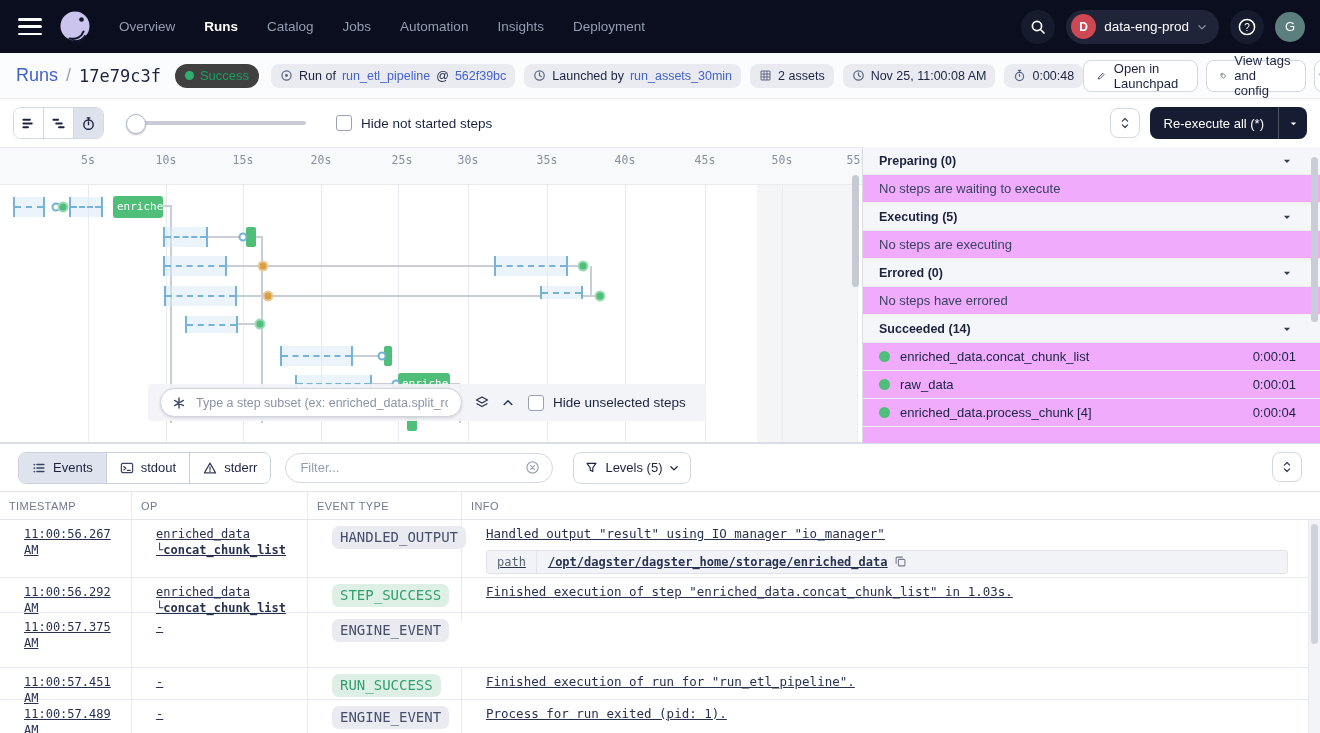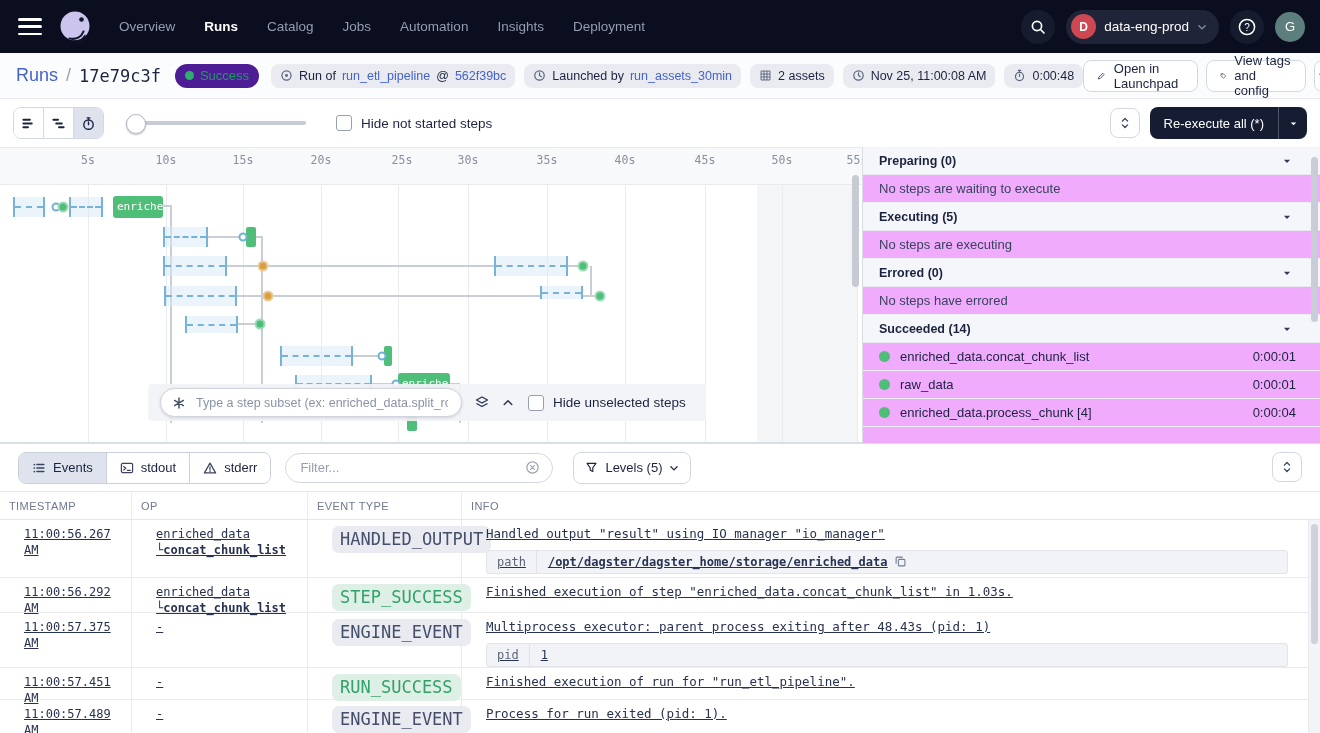--- a/index.html
+++ b/index.html
@@ -22,21 +22,21 @@
   .wsinitial{width:25px;height:25px;border-radius:50%;background:#ce4853;color:#fff;font-size:12px;font-weight:700;display:flex;align-items:center;justify-content:center;}
   .wslabel{color:#fff;font-size:13.5px;}
   .wspill .chev{color:#8a94a8;}
   .avatar{width:30px;height:30px;border-radius:50%;background:#5c7f7d;color:#fff;font-size:13px;display:flex;align-items:center;justify-content:center;cursor:pointer;}
 
   
   .runheader{position:absolute;top:53px;left:0;right:0;height:46px;background:#fbfcfd;border-bottom:1px solid #e8eaef;display:flex;align-items:center;padding:0 16px;box-sizing:border-box;}
   .crumb-root{color:#4462cb;font-size:18px;cursor:pointer;}
   .crumb-sep{color:#9aa2b5;font-size:18px;margin:0 8px;}
   .runid{font-size:17px;color:#1b2340;}
-  .status-badge{margin-left:14px;background:#4c1d95;color:#1a9e5f;font-size:13px;height:24px;border-radius:12px;display:flex;align-items:center;gap:6px;padding:0 10px;}
+  .status-badge{margin-left:14px;background:#404040;color:#1a9e5f;font-size:13px;height:24px;border-radius:12px;display:flex;align-items:center;gap:6px;padding:0 10px;}
   .status-dot{width:9px;height:9px;border-radius:50%;background:#2fae6e;}
   .tags{display:flex;gap:9px;margin-left:12px;}
   .tagpill{height:24px;background:#e9ebf1;border-radius:8px;display:flex;align-items:center;gap:6px;padding:0 9px;font-size:12.5px;color:#1b2340;white-space:nowrap;cursor:default;}
   .tagpill svg{color:#5a657e;flex:0 0 auto;}
   .taglink{color:#4462cb;cursor:pointer;}
   .hdr-buttons{margin-left:auto;display:flex;gap:8px;align-items:center;}
   .btn{height:32px;border:1px solid #d3d8e3;border-radius:8px;background:#fff;display:flex;align-items:center;gap:8px;padding:0 13px;font-size:13px;color:#1b2340;cursor:pointer;box-sizing:border-box;}
   .btn.icononly{width:34px;justify-content:center;padding:0;}
 
   
@@ -104,21 +104,21 @@
   .levels{margin-left:20px;height:30px;border:1px solid #d3d8e3;border-radius:8px;display:flex;align-items:center;gap:7px;padding:0 11px;font-size:13px;color:#1b2340;cursor:pointer;}
   .eexpand{position:absolute;right:18px;top:8px;}
 
   .etable-header{height:29px;display:grid;grid-template-columns:132px 176px 154px 1fr;border-top:1px solid #e3e6ec;border-bottom:1px solid #e3e6ec;box-sizing:border-box;}
   .ehcell{display:flex;align-items:center;padding:0 9px;font-size:11px;letter-spacing:.4px;color:#6f798f;border-right:1px solid #e9ebf0;}
   .ehcell:last-child{border-right:none;}
   .erow{display:grid;grid-template-columns:132px 176px 154px 1fr;border-bottom:1px solid #e9ebf0;box-sizing:border-box;}
   .ecell{padding:6px 24px;border-right:1px solid #e9ebf0;font-family:"DejaVu Sans Mono",monospace;font-size:12px;color:#273150;line-height:1.35;box-sizing:border-box;text-decoration:underline;}
   .ecell:last-child{border-right:none;}
   .opline2{font-weight:700;}
-  .badge{display:inline-block;padding:2px 8px;border-radius:7px;font-size:17px;font-family:"DejaVu Sans Mono",monospace;}
+  .badge{display:inline-block;padding:2px 8px;border-radius:7px;font-size:14px;font-family:"DejaVu Sans Mono",monospace;}
   .badge.neutral{background:#e9ebf1;color:#454f6b;}
   .badge.success{background:#def0e6;color:#31a06a;}
   .infotext{font-size:12.5px;}
   .kvbox{margin-top:7px;height:24px;background:#f2f3f7;border:1px solid #e2e4eb;border-radius:3px;display:flex;align-items:center;width:calc(100% - 8px);box-sizing:border-box;}
   .kvkey{padding:0 10px;color:#5a6478;border-right:1px solid #dfe2e9;height:100%;display:flex;align-items:center;font-size:12px;}
   .kvval{padding:0 11px;display:flex;align-items:center;gap:7px;font-size:12px;color:#283352;}
   .kvval .lnk{text-decoration:underline;font-weight:700;cursor:pointer;}
   .kvval .copy{color:#707a90;cursor:pointer;}
   .escroll-track{position:absolute;right:0;top:76px;bottom:0;width:11px;background:#f3f4f7;border-left:1px solid #e8eaef;z-index:5;}
   .escroll-thumb{position:absolute;right:2px;top:4px;width:7px;height:120px;background:#cdd2db;border-radius:4px;cursor:pointer;}
@@ -572,29 +572,20 @@
           <div class="ecell">
             <div class="infotext">Finished execution of step "enriched_data.concat_chunk_list" in 1.03s.</div>
           </div>
         </div>
         <div class="erow" style="height:55px">
           <div class="ecell">11:00:57.375 AM</div>
           <div class="ecell">
             <div class="">-</div>
           </div>
           <div class="ecell"><span class="badge neutral">ENGINE_EVENT</span></div>
-          <div class="ecell">
-            <div class="infotext">Multiprocess executor: parent process exiting after 48.43s (pid: 1)</div>
-            <div class="kvbox">
-              <div class="kvkey mono">pid</div>
-              <div class="kvval mono">
-                <span>1</span>
-              </div>
-            </div>
-          </div>
         </div>
         <div class="erow" style="height:32px">
           <div class="ecell">11:00:57.451 AM</div>
           <div class="ecell">
             <div class="">-</div>
           </div>
           <div class="ecell"><span class="badge success">RUN_SUCCESS</span></div>
           <div class="ecell">
             <div class="infotext">Finished execution of run for "run_etl_pipeline".</div>
           </div>

